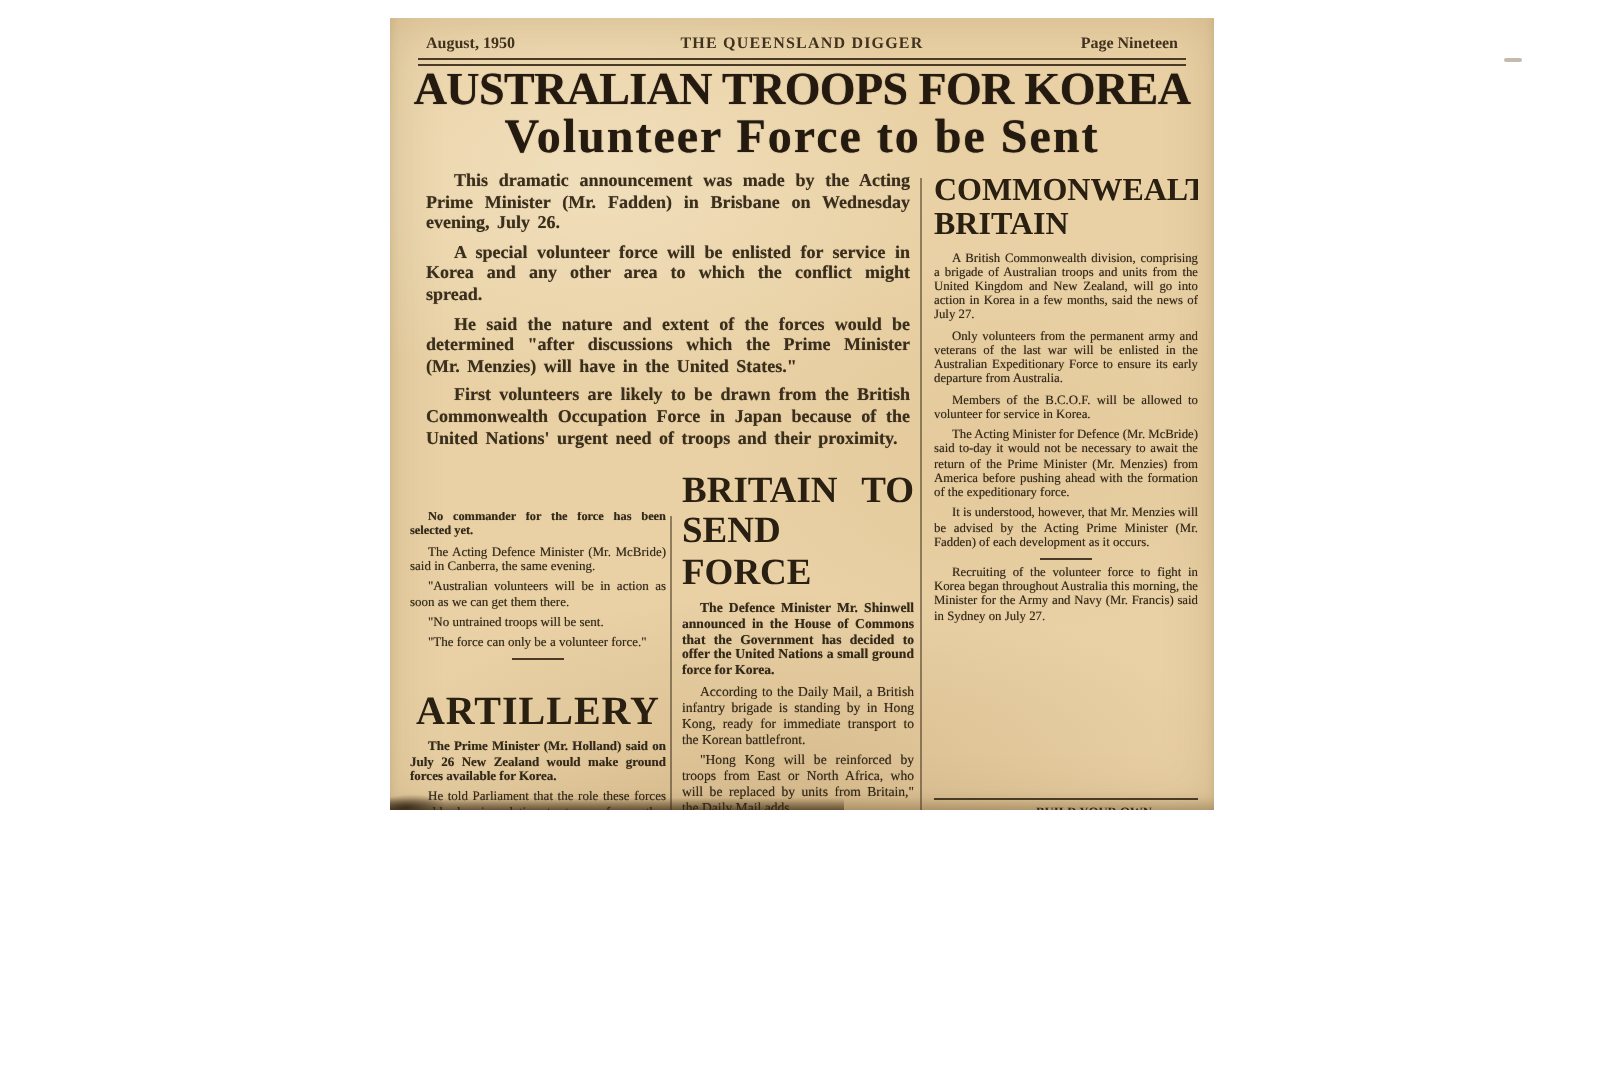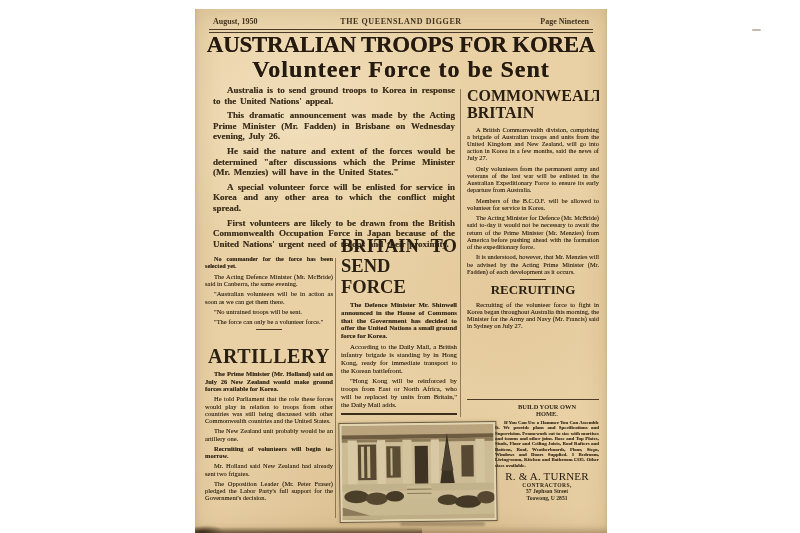--- a/index.html
+++ b/index.html
@@ -1,21 +1,21 @@
 <!DOCTYPE html>
 <html><head>
 <meta charset="utf-8">
 <style>
   html,body{margin:0;padding:0;}
   body{width:800px;height:533px;background:#ffffff;overflow:hidden;
        font-family:"Liberation Serif", serif;}
   .stage{position:relative;width:800px;height:533px;background:#ffffff;}
   .artifact-dash{position:absolute;left:752px;top:29px;width:9px;height:2px;
        background:#c4bbae;border-radius:1px;}
-  .paper{position:absolute;left:195px;top:9px;width:412px;height:524px;
+  .paper{position:absolute;left:195px;top:9px;width:412px;height:396px;
        background:
          radial-gradient(ellipse 60% 40% at 25% 20%, rgba(255,248,230,.35), transparent 70%),
          radial-gradient(ellipse 50% 35% at 75% 55%, rgba(190,150,95,.14), transparent 70%),
          radial-gradient(ellipse 70% 30% at 50% 95%, rgba(150,110,60,.20), transparent 75%),
          #e9d1a5;
        box-shadow:inset 0 0 26px rgba(125,92,45,.22), inset 0 -5px 7px -3px rgba(80,55,25,.40);
        overflow:hidden;color:#33291a;}
   .paper::after{content:"";position:absolute;left:0;bottom:0;width:55%;height:6px;
        background:linear-gradient(to top, rgba(45,30,12,.55), rgba(45,30,12,0));}
   .paper::before{content:"";position:absolute;left:-6px;bottom:-3px;width:34px;height:11px;
@@ -89,24 +89,23 @@
     </div>
     <div class="mh-rule"></div>
 
     <h1 class="headline-main">AUSTRALIAN TROOPS FOR KOREA</h1>
     <h2 class="headline-sub">Volunteer Force to be Sent</h2>
 
     <div class="vrule v1"></div>
     <div class="vrule v2"></div>
 
     <div class="lead">
-      <p>Australia is to send ground troops to Korea in response to the United Nations' appeal.</p>
       <p>This dramatic announcement was made by the Acting Prime Minister (Mr. Fadden) in Brisbane on Wednesday evening, July 26.</p>
+      <p>A special volunteer force will be enlisted for service in Korea and any other area to which the conflict might spread.</p>
       <p>He said the nature and extent of the forces would be determined "after discussions which the Prime Minister (Mr. Menzies) will have in the United States."</p>
-      <p>A special volunteer force will be enlisted for service in Korea and any other area to which the conflict might spread.</p>
       <p>First volunteers are likely to be drawn from the British Commonwealth Occupation Force in Japan because of the United Nations' urgent need of troops and their proximity.</p>
     </div>
 
     <div class="subcol-left">
       <p class="sb">No commander for the force has been selected yet.</p>
       <p>The Acting Defence Minister (Mr. McBride) said in Canberra, the same evening.</p>
       <p>"Australian volunteers will be in action as soon as we can get them there.</p>
       <p>"No untrained troops will be sent.</p>
       <p>"The force can only be a volunteer force."</p>
       <div class="dash"></div>
@@ -174,21 +173,20 @@
       <h3 class="h-cw">
         <div>COMMONWEALTH</div>
         <div>BRITAIN</div>
       </h3>
       <p>A British Commonwealth division, comprising a brigade of Australian troops and units from the United Kingdom and New Zealand, will go into action in Korea in a few months, said the news of July 27.</p>
       <p>Only volunteers from the permanent army and veterans of the last war will be enlisted in the Australian Expeditionary Force to ensure its early departure from Australia.</p>
       <p>Members of the B.C.O.F. will be allowed to volunteer for service in Korea.</p>
       <p>The Acting Minister for Defence (Mr. McBride) said to-day it would not be necessary to await the return of the Prime Minister (Mr. Menzies) from America before pushing ahead with the formation of the expeditionary force.</p>
       <p>It is understood, however, that Mr. Menzies will be advised by the Acting Prime Minister (Mr. Fadden) of each development as it occurs.</p>
       <div class="dash"></div>
-      <h4 class="h-recruiting">RECRUITING</h4>
       <p>Recruiting of the volunteer force to fight in Korea began throughout Australia this morning, the Minister for the Army and Navy (Mr. Francis) said in Sydney on July 27.</p>
     </div>
 
     <div class="ad-rule"></div>
 
     <div class="ad">
       <div class="ad-title">
         <div>BUILD YOUR OWN</div>
         <div>HOME.</div>
       </div>

